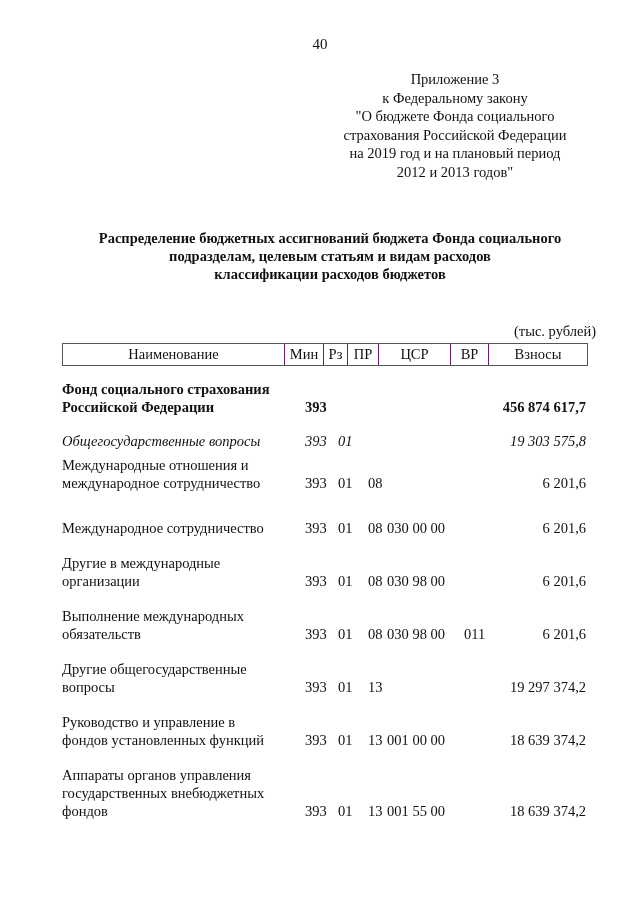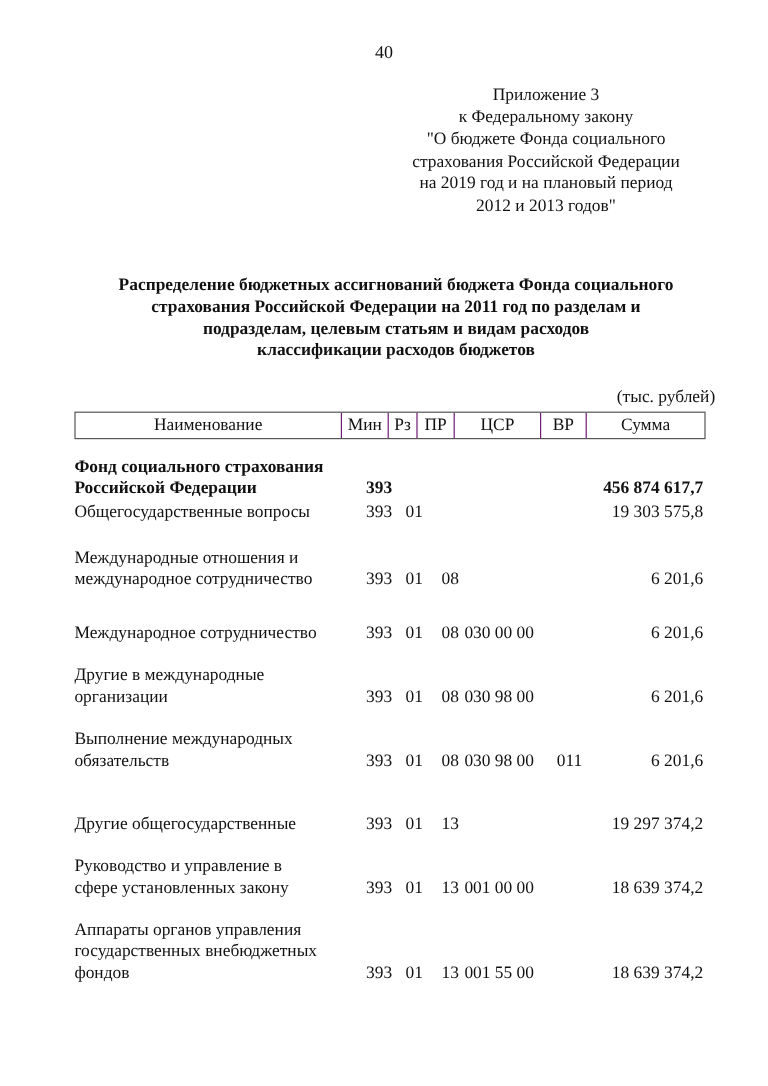--- a/index.html
+++ b/index.html
@@ -33,47 +33,46 @@
   <div>Приложение 3</div>
   <div>к Федеральному закону</div>
   <div>"О бюджете Фонда социального</div>
   <div>страхования Российской Федерации</div>
   <div>на 2019 год и на плановый период</div>
   <div>2012 и 2013 годов"</div>
 </div>
 
 <div class="title">
   <div>Распределение бюджетных ассигнований бюджета Фонда социального</div>
-  <div>страхования Российской Федерации на 2011 год по разделам и</div>
   <div>подразделам, целевым статьям и видам расходов</div>
   <div>классификации расходов бюджетов</div>
 </div>
 
 <div class="units">(тыс. рублей)</div>
 
 <div class="thead">
   <div class="th c-name">Наименование</div>
   <div class="th c-min">Мин</div>
   <div class="th c-rz">Рз</div>
   <div class="th c-pr">ПР</div>
   <div class="th c-csr">ЦСР</div>
   <div class="th c-vr">ВР</div>
-  <div class="th c-sum">Сумма</div>
+  <div class="th c-sum">Взносы</div>
 </div>
 
 <div id="rows">
     <div class="row bold" style="top: 380px; height: 36px;">
       <div class="name">
         <div>Фонд социального страхования</div>
         <div>Российской Федерации</div>
       </div>
       <span class="val min">393</span>
       <span class="val sum">456 874 617,7</span>
     </div>
-    <div class="row" style="top: 418px; height: 18px;">
+    <div class="row" style="top: 432px; height: 18px; font-style: italic;">
       <div class="name">
         <div>Общегосударственные вопросы</div>
       </div>
       <span class="val min">393</span>
       <span class="val rz">01</span>
       <span class="val sum">19 303 575,8</span>
     </div>
     <div class="row" style="top: 456px; height: 36px;">
       <div class="name">
         <div>Международные отношения и</div>
@@ -113,30 +112,31 @@
       <span class="val min">393</span>
       <span class="val rz">01</span>
       <span class="val pr">08</span>
       <span class="val csr">030 98 00</span>
       <span class="val vr">011</span>
       <span class="val sum">6 201,6</span>
     </div>
     <div class="row" style="top: 660px; height: 36px;">
       <div class="name">
         <div>Другие общегосударственные</div>
+        <div>вопросы</div>
       </div>
       <span class="val min">393</span>
       <span class="val rz">01</span>
       <span class="val pr">13</span>
       <span class="val sum">19 297 374,2</span>
     </div>
     <div class="row" style="top: 713px; height: 36px;">
       <div class="name">
         <div>Руководство и управление в</div>
-        <div>сфере установленных закону</div>
+        <div>фондов установленных функций</div>
       </div>
       <span class="val min">393</span>
       <span class="val rz">01</span>
       <span class="val pr">13</span>
       <span class="val csr">001 00 00</span>
       <span class="val sum">18 639 374,2</span>
     </div>
     <div class="row" style="top: 766px; height: 54px;">
       <div class="name">
         <div>Аппараты органов управления</div>

